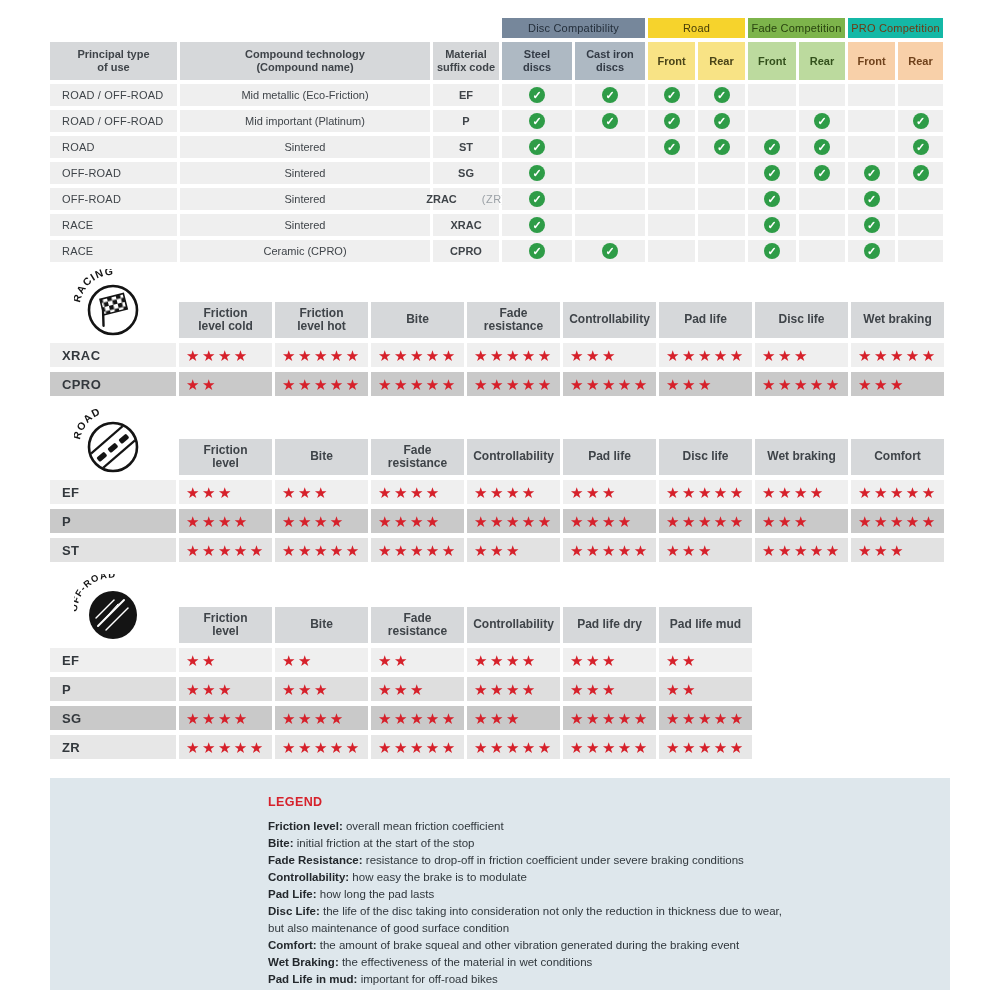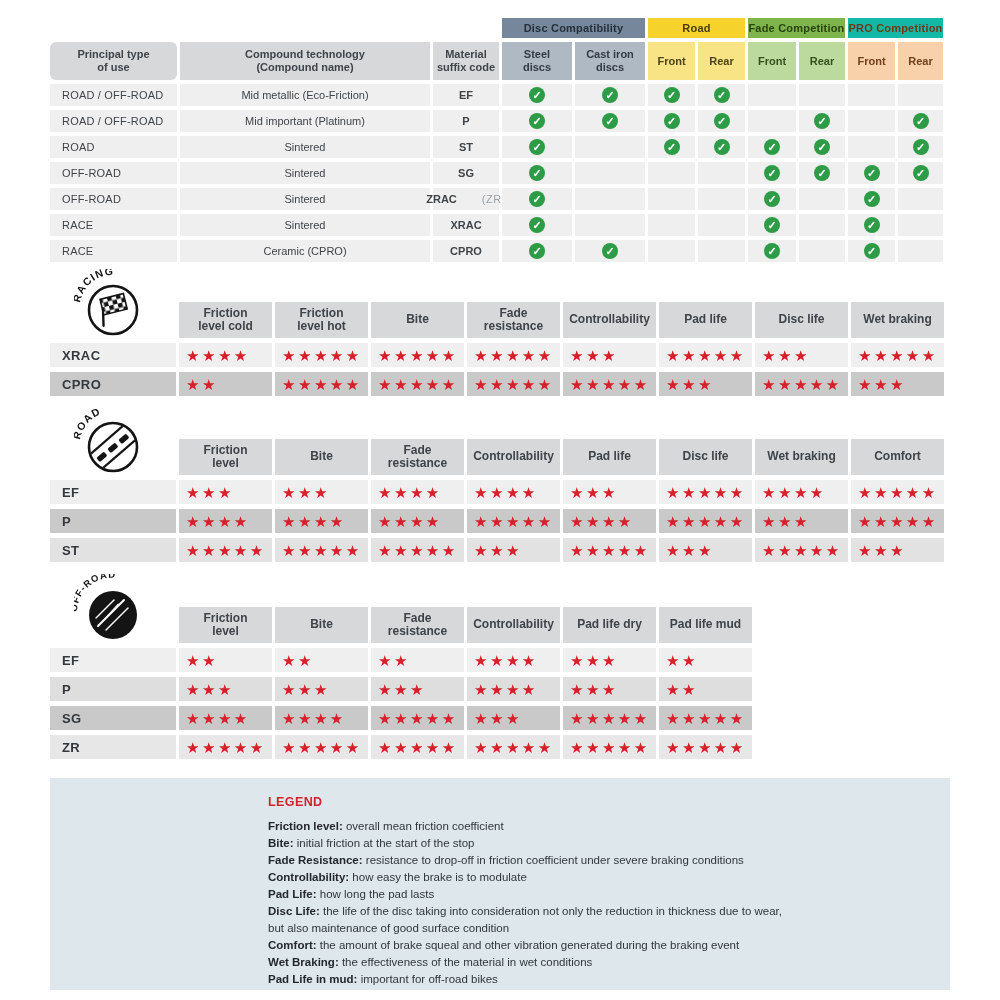--- a/index.html
+++ b/index.html
@@ -7,21 +7,21 @@
     --star:#D6212B; --check:#2E9C47; --legendbg:#DEE7EC; --hdrgray:#D6D8DA;
     --rowlight:#EFEFEF; --rowdark:#C9C9C9; --rowmid:#E2E2E2; --rowsoft:#DEDEDE; --rowmid2:#E7E7E7;}
   .page{position:relative;width:1000px;height:1000px;background:#fff;overflow:hidden;}
 
   
   #compat-grid{display:grid;
     grid-template-columns:127px 250px 66px 70px 70px 47px 47px 48px 46px 47px 45px;
     grid-template-rows:20px 38px repeat(7,22px);
     column-gap:3px;row-gap:4px;margin:18px 0 0 50px;}
   .cell{display:flex;align-items:center;justify-content:center;font-size:11px;color:#3F4449;}
-  .gh{font-weight:bold;font-size:11px;letter-spacing:.2px;}
+  .gh{font-weight:normal;font-size:11px;letter-spacing:.2px;}
   .ch{background:var(--hdrgray);font-weight:bold;text-align:center;white-space:pre-line;line-height:1.15;}
   .dc{background:var(--rowlight);}
   .use{justify-content:flex-start;padding-left:12px;letter-spacing:.2px;}
   .code{font-weight:bold;}
   .code-suffix{color:#9BA1A6;font-weight:normal;margin-left:3px;letter-spacing:.5px;}
   .check-icon{display:inline-block;width:16px;height:16px;border-radius:50%;background:var(--check);
     color:#fff;font-size:11px;line-height:16px;text-align:center;font-weight:bold;}
 
   
   .rating-section{position:relative;margin-left:50px;width:900px;}
@@ -52,21 +52,21 @@
 </head>
 <body style="--star: #D6212B; --check: #2E9C47; --legendbg: #DEE7EC; --hdrgray: #D6D8DA; --rowlight: #EFEFEF; --rowdark: #C9C9C9; --rowmid: #E2E2E2; --rowsoft: #DEDEDE; --rowmid2: #E7E7E7;">
 
 <div class="page">
 
   <div id="compat-grid">
       <div class="cell gh" style="background: rgb(118, 135, 155); color: rgb(36, 47, 59); grid-area: 1 / 4 / auto / 6;">Disc Compatibility</div>
       <div class="cell gh" style="background: rgb(246, 211, 44); color: rgb(71, 61, 8); grid-area: 1 / 6 / auto / 8;">Road</div>
       <div class="cell gh" style="background: rgb(125, 180, 75); color: rgb(41, 67, 15); grid-area: 1 / 8 / auto / 10;">Fade Competition</div>
       <div class="cell gh" style="background: #14b8a6; color: rgb(110, 58, 20); grid-area: 1 / 10 / auto / 12;">PRO Competition</div>
-      <div class="cell ch" style="grid-area: 2 / 1; border-radius: 6px;">Principal type
+      <div class="cell ch" style="grid-area: 2 / 1;">Principal type
 of use</div>
       <div class="cell ch" style="grid-area: 2 / 2; text-align: center;">Compound technology
 (Compound name)</div>
       <div class="cell ch" style="grid-area: 2 / 3;">Material
 suffix code</div>
       <div class="cell ch" style="grid-area: 2 / 4; background: rgb(174, 185, 195); color: rgb(51, 59, 70);">Steel
 discs</div>
       <div class="cell ch" style="grid-area: 2 / 5; background: rgb(174, 185, 195); color: rgb(51, 59, 70);">Cast iron
 discs</div>
       <div class="cell ch" style="grid-area: 2 / 6; background: rgb(248, 227, 133); color: rgb(74, 68, 24);">Front</div>

